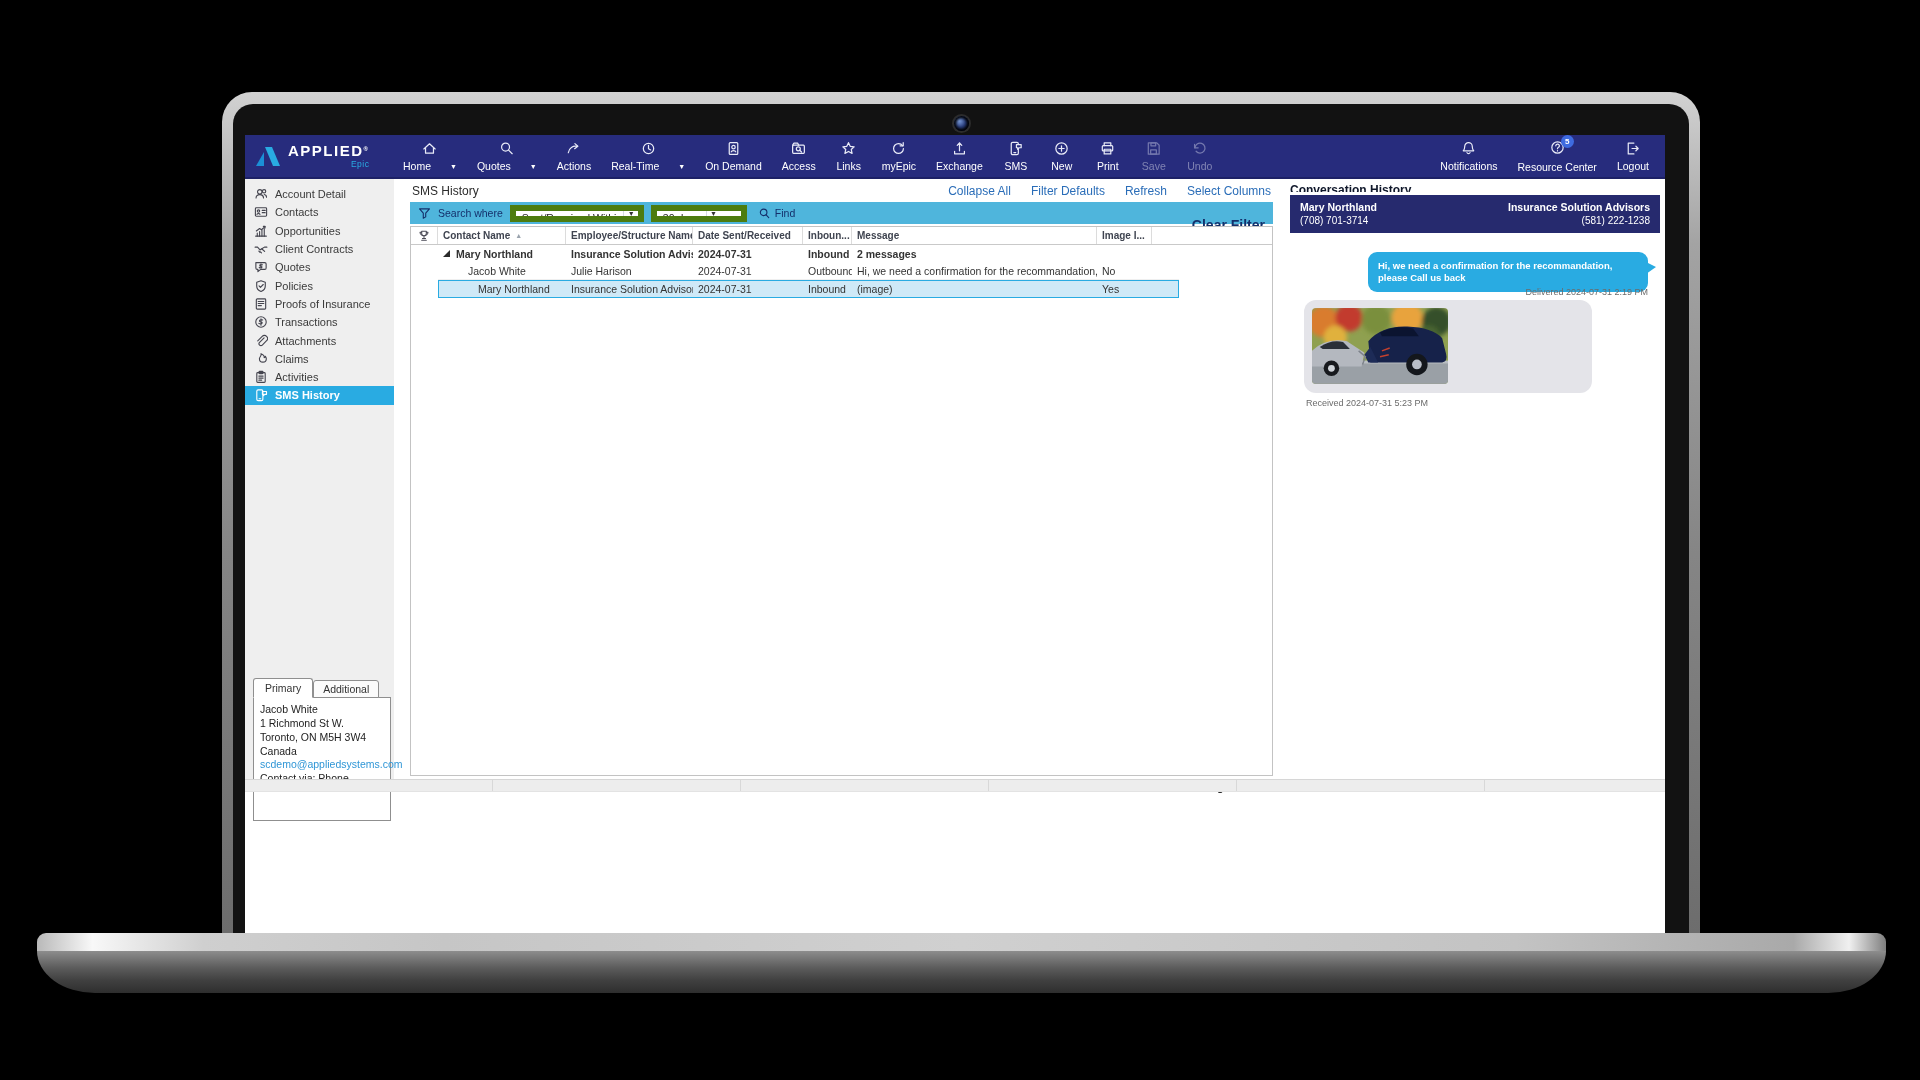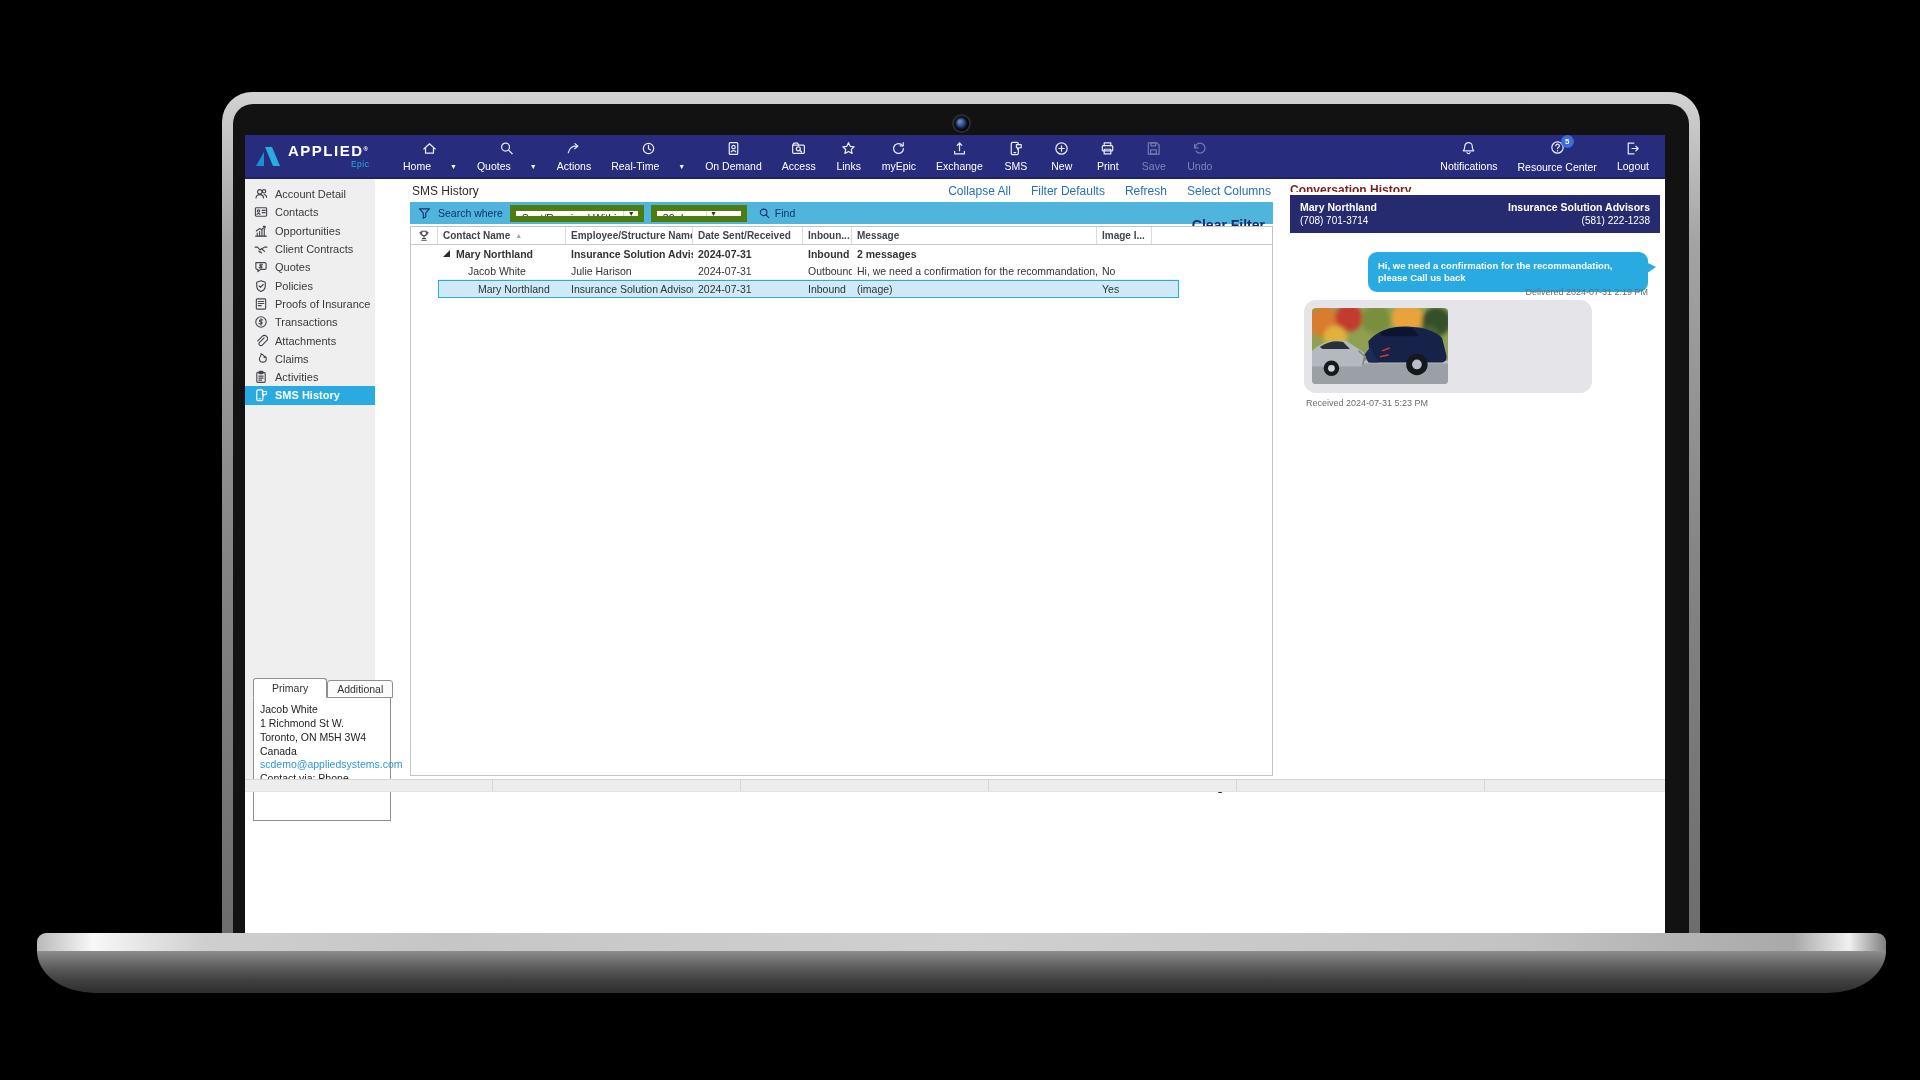--- a/index.html
+++ b/index.html
@@ -38,33 +38,33 @@
   .nav-item svg { width:17px; height:17px; stroke:#e8eaf7; fill:none; stroke-width:1.3; stroke-linecap:round; stroke-linejoin:round; }
   .nlabel { font-size:10.5px; white-space:nowrap; display:flex; align-items:center; gap:19px; }
   .caret { font-size:7px; line-height:1; }
   .nav-item.disabled { opacity:.4; }
   .nav-right { margin-left:auto; display:flex; align-items:center; height:100%; padding-right:6px; }
   .badge { position:absolute; right:-8px; top:-4px; width:13px; height:13px; border-radius:50%; background:#3e6be0;
     color:#fff; font-size:8px; display:flex; align-items:center; justify-content:center; font-weight:bold; }
   .icon-wrap { position:relative; }
 
   
-  .sidebar { position:absolute; left:0; top:44px; width:130px; height:600px; background:#efefef; }
+  .sidebar { position:absolute; left:0; top:44px; width:149px; height:600px; background:#efefef; }
   .side-item { display:flex; align-items:center; gap:7px; height:18.3px; padding-left:9px; color:#3a3a3a; cursor:pointer; white-space:nowrap; }
   .side-item svg { width:14px; height:14px; stroke:#45454f; fill:none; stroke-width:1.2; stroke-linecap:round; stroke-linejoin:round; flex:0 0 auto; }
   .side-item.active { background:#29abe2; color:#fff; font-weight:bold; }
   .side-item.active svg { stroke:#fff; }
   .side-list { padding-top:6px; }
 
   
   .contact-card { position:absolute; left:8px; top:502px; width:138px; }
   .cc-tabs { display:flex; align-items:flex-end; height:17px; }
   .cc-tab { font-size:10.5px; padding:2px 9px; border:1px solid #8f8f8f; background:#fbfbfb; color:#333;
     border-radius:3px 3px 0 0; cursor:pointer; }
-  .cc-tab.active { background:#fff; border-bottom:1px solid #fff; position:relative; z-index:2; padding:3px 18px; }
+  .cc-tab.active { background:#fff; border-bottom:1px solid #fff; position:relative; z-index:2; padding:3px 11px; }
   .cc-body { border:1px solid #8f8f8f; background:#fff; margin-top:-1px; height:124px; padding:5px 6px; font-size:10.5px; line-height:1.32; color:#222; }
   .cc-email { color:#2f96d6; }
 
   
   .main { position:absolute; left:165px; top:44px; width:863px; height:600px; }
   .panel-title-row { display:flex; align-items:center; height:21px; padding:2px 2px 0 2px; }
   .panel-title { font-size:12px; color:#2b2b2b; }
   .panel-links { margin-left:auto; display:flex; gap:20px; }
   .panel-links span { color:#2a6db8; font-size:12px; cursor:pointer; }
   .search-bar { position:absolute; left:0; top:23px; width:863px; height:22px; background:#4fb5dc; display:flex; align-items:center; padding:8px 8px; gap:7px; }
@@ -92,21 +92,21 @@
   .group-row .row-inner { font-weight:bold; border-bottom:none; }
   .tri { width:0; height:0; border-bottom:7px solid #2b2b2b; border-left:7px solid transparent; margin-right:6px; flex:0 0 auto; }
   .indent1 { padding-left:30px; } .indent2 { padding-left:40px; }
   .selected .row-inner { background:#cfe9f7; box-shadow:inset 0 0 0 1px #29abe2; border-bottom:none; }
   .grid-icon { width:14px; height:14px; stroke:#4a4a55; fill:none; stroke-width:1.1; stroke-linecap:round; stroke-linejoin:round; }
   .msg-count { position:absolute; right:0; top:602px; font-weight:bold; font-size:10.5px; color:#2b2b2b; }
 
   
   .conv { position:absolute; left:1045px; top:44px; width:370px; height:600px; }
   .conv-title-clip { height:10px; overflow:hidden; margin-top:3px; }
-  .conv-title { font-size:12px; font-weight:bold; color:#7f1d1d; line-height:16px; }
+  .conv-title { font-size:12px; font-weight:bold; color:#0f172a; line-height:16px; }
   .conv-header { position:absolute; left:0; top:16px; width:370px; height:38px; background:#262a6e; color:#fff;
     display:flex; justify-content:space-between; padding:5px 10px; }
   .ch-left, .ch-right { display:flex; flex-direction:column; line-height:1.35; }
   .ch-right { text-align:right; }
   .ch-name { font-weight:bold; font-size:10.5px; }
   .ch-phone { font-size:10px; }
   .bubble-out { position:absolute; right:12px; top:73px; width:280px; background:#29abe2; color:#fff;
     border-radius:9px; padding:8px 10px; font-size:9.5px; font-weight:bold; line-height:1.25; }
   .bubble-out:after { content:""; position:absolute; right:-8px; top:10px; width:0; height:0;
     border-left:10px solid #29abe2; border-top:5px solid transparent; border-bottom:7px solid transparent; }

